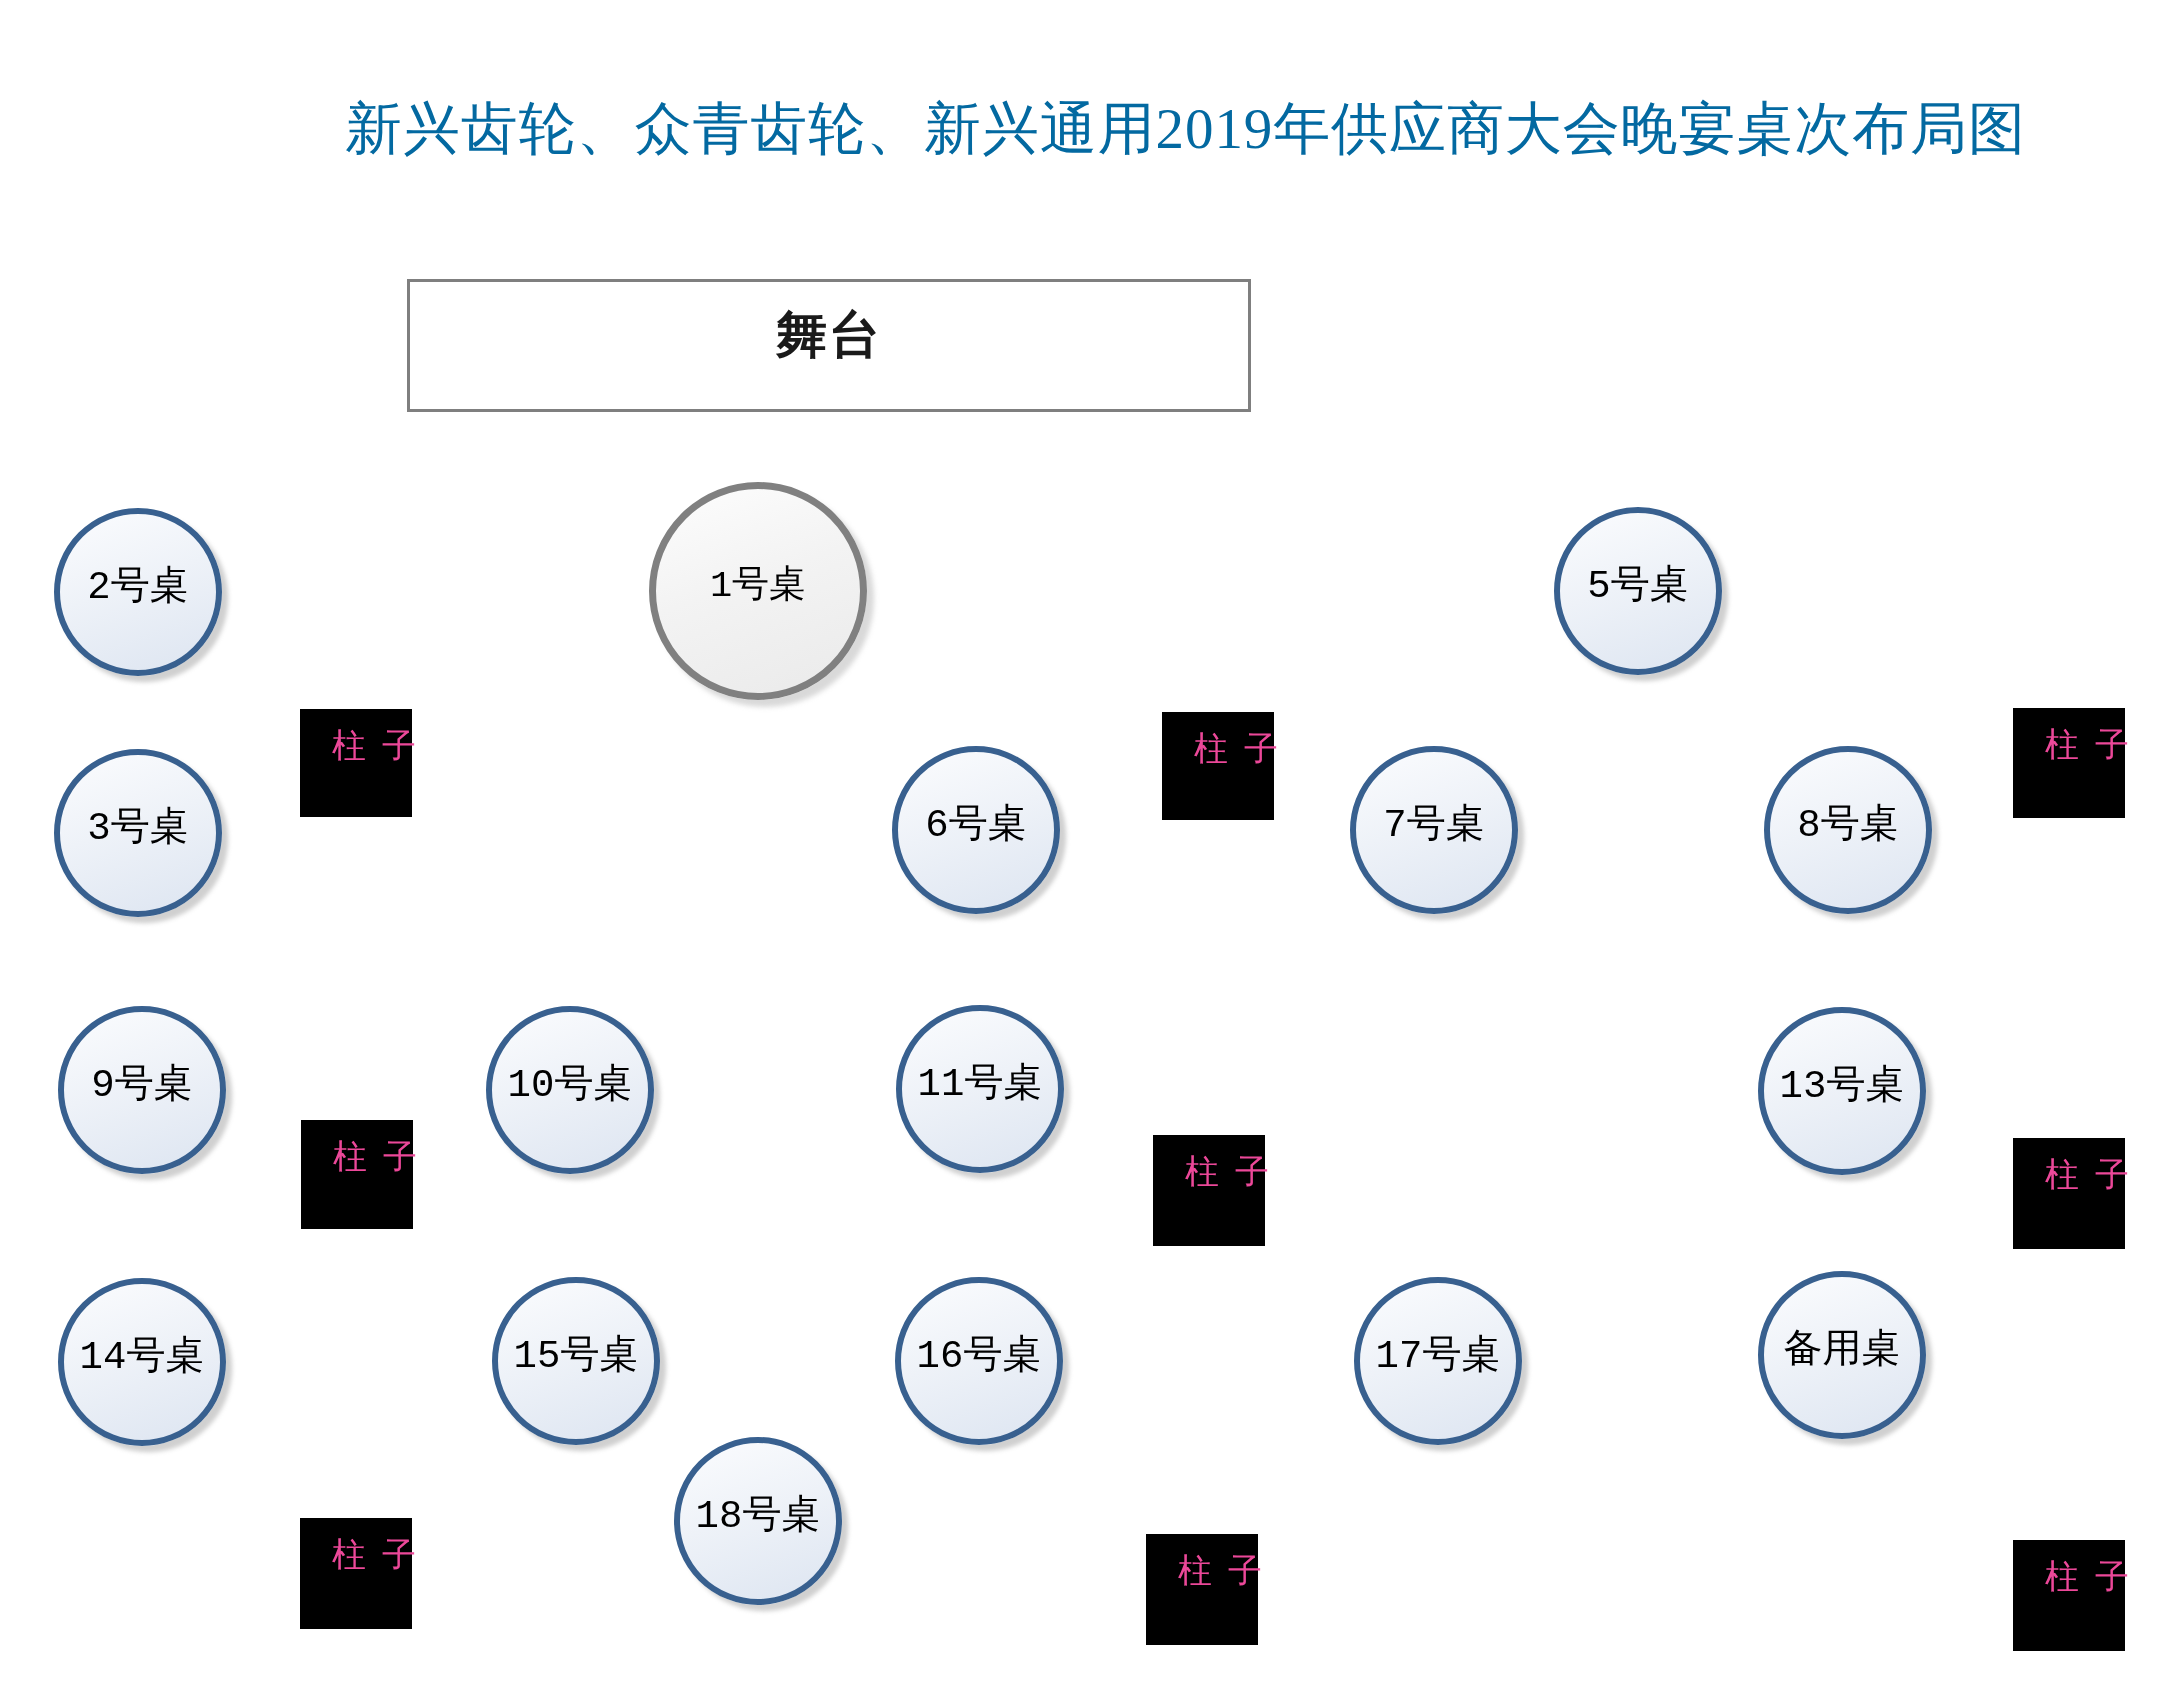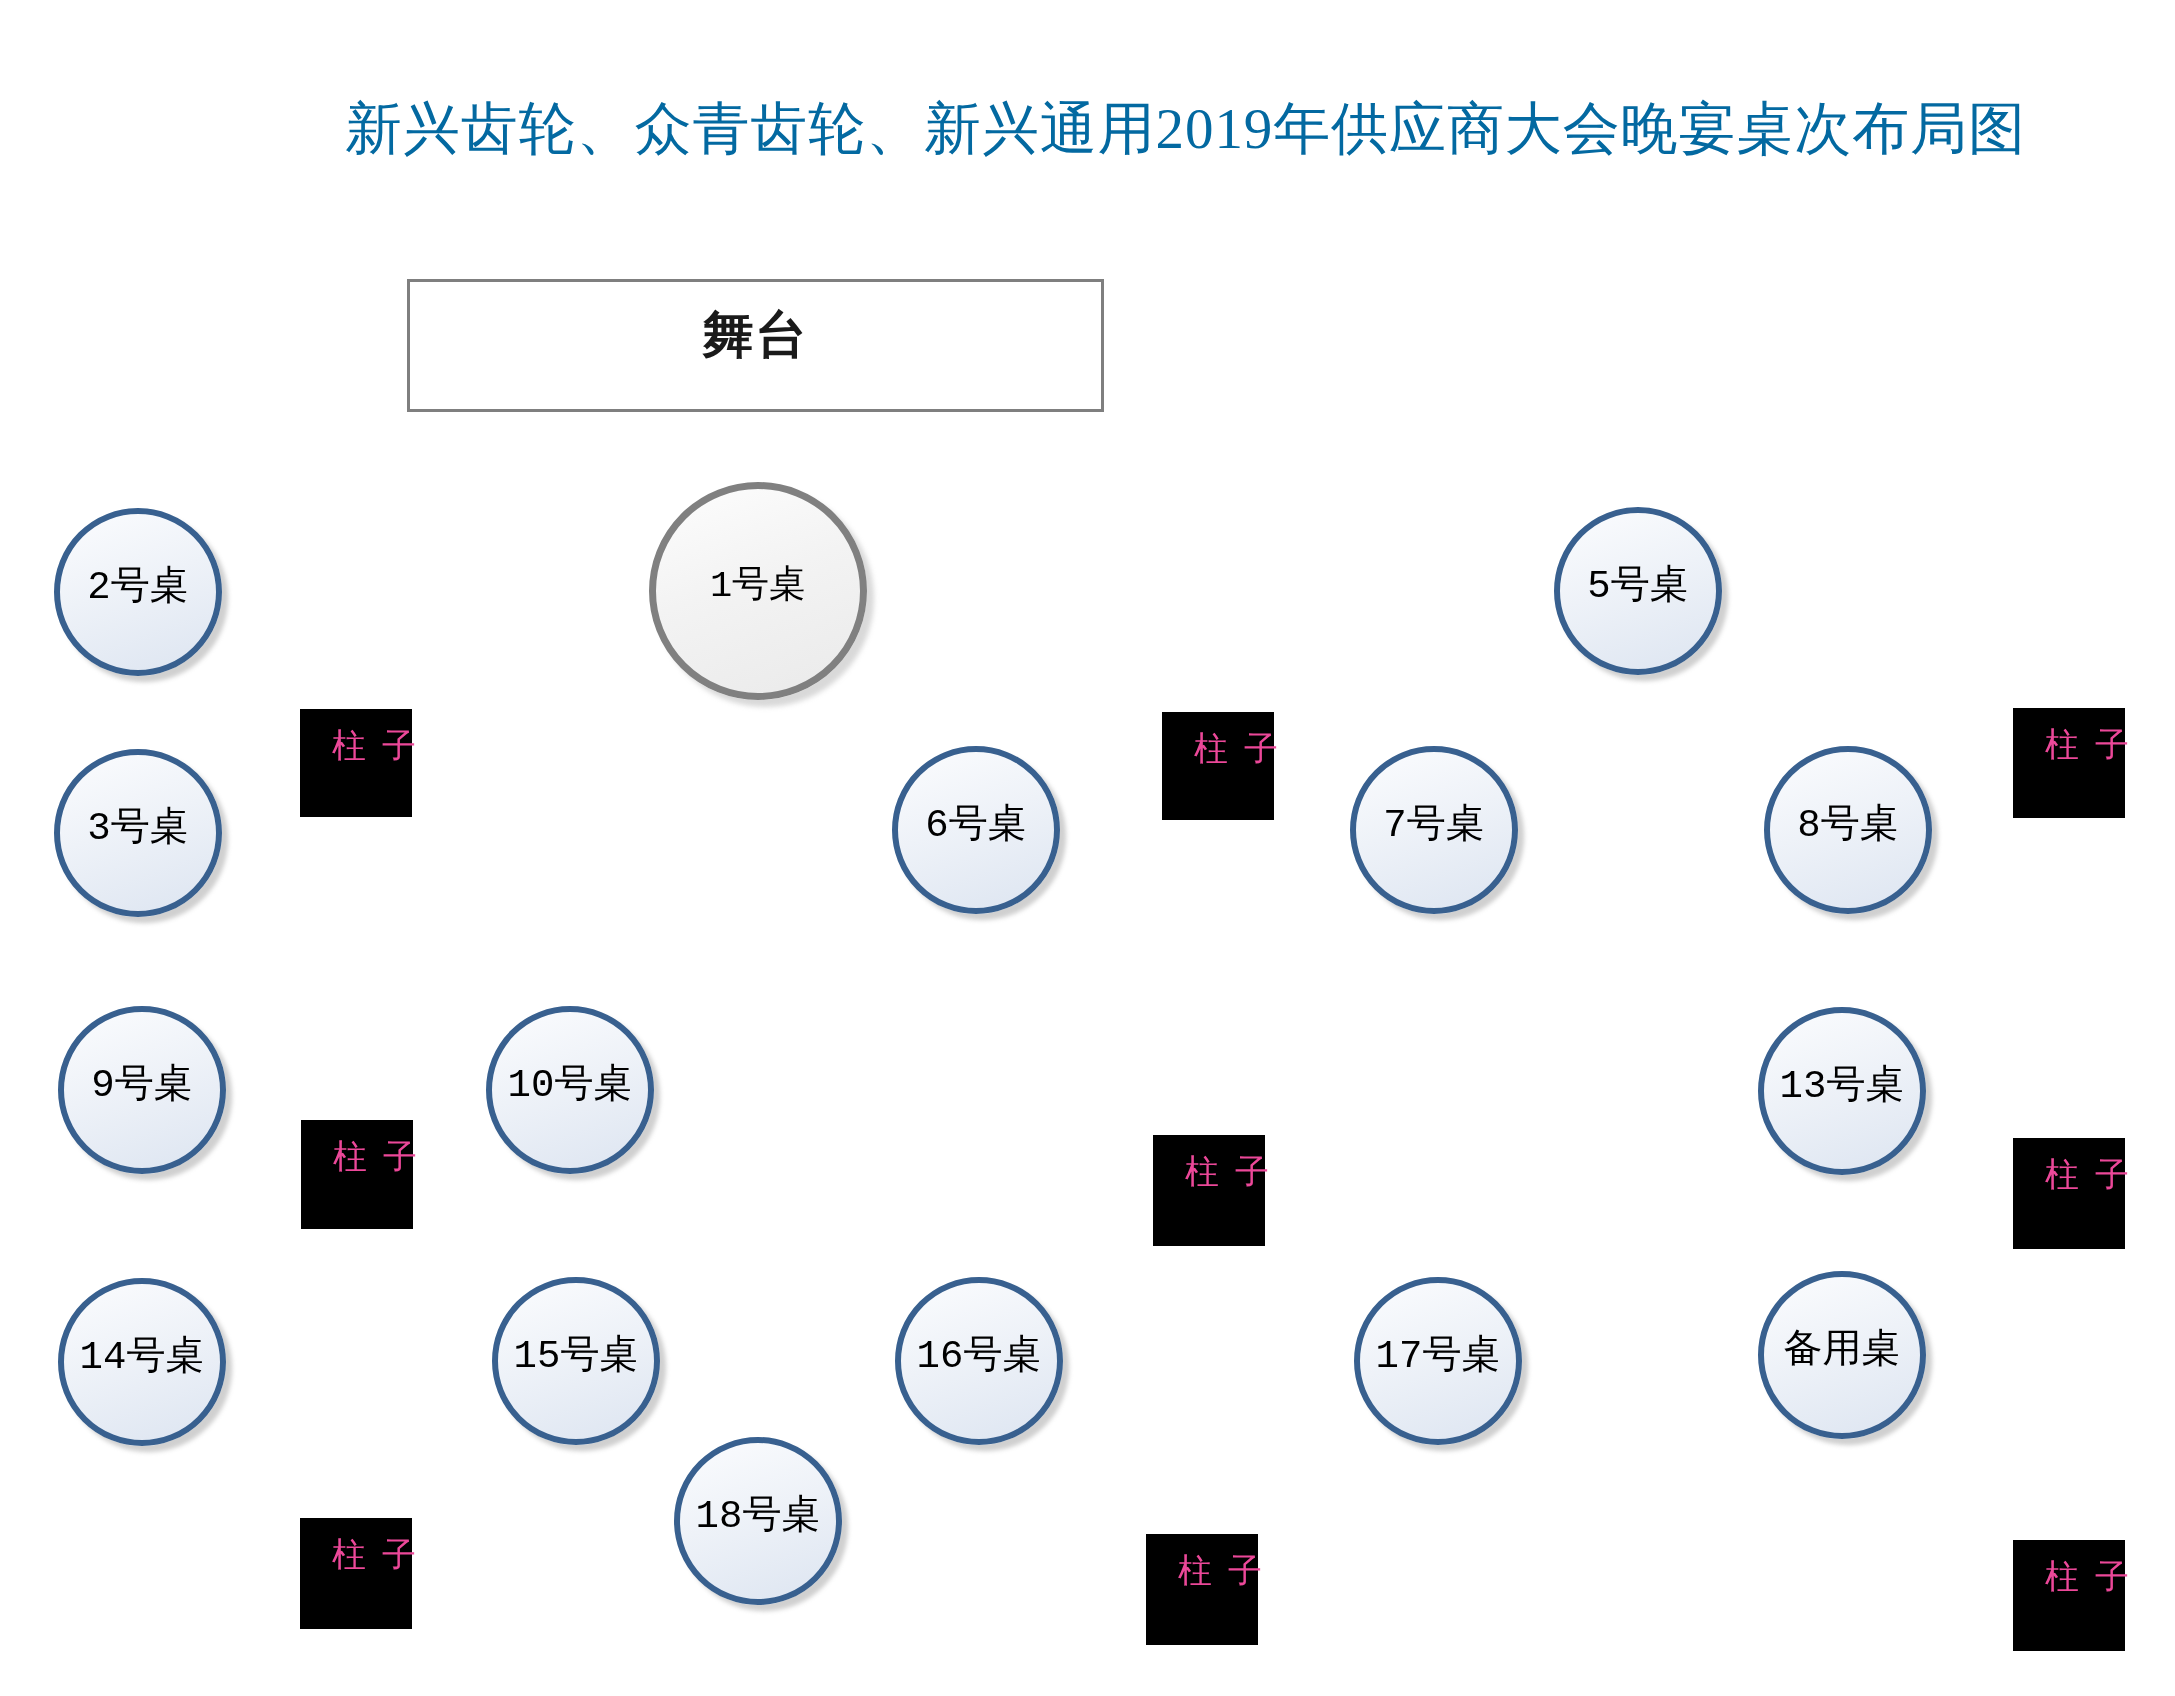--- a/index.html
+++ b/index.html
@@ -76,21 +76,21 @@
     color: #ec4899;
     white-space: nowrap;
   }
 </style>
 </head>
 <body>
 
 <div id="canvas">
   <div class="diagram-title">新兴齿轮、众青齿轮、新兴通用2019年供应商大会晚宴桌次布局图</div>
 
-  <div class="stage" id="stage-box" style="left: 407px; top: 279px; width: 697px; height: 133px;">
+  <div class="stage" id="stage-box" style="left: 407px; top: 279px; width: 844px; height: 133px;">
     <span class="stage-label">舞台</span>
   </div>
 <div class="table-circle head" style="left: 649px; top: 482px; width: 218px; height: 218px;">
       <span class="table-label">1号桌</span>
     </div>
     <div class="table-circle" style="left: 54px; top: 508px; width: 168px; height: 168px;">
       <span class="table-label">2号桌</span>
     </div>
     <div class="table-circle" style="left: 54px; top: 749px; width: 168px; height: 168px;">
       <span class="table-label">3号桌</span>
@@ -105,20 +105,23 @@
       <span class="table-label">7号桌</span>
     </div>
     <div class="table-circle" style="left: 1764px; top: 746px; width: 168px; height: 168px;">
       <span class="table-label">8号桌</span>
     </div>
     <div class="table-circle" style="left: 58px; top: 1006px; width: 168px; height: 168px;">
       <span class="table-label">9号桌</span>
     </div>
     <div class="table-circle" style="left: 486px; top: 1006px; width: 168px; height: 168px;">
       <span class="table-label">10号桌</span>
+    </div>
+    <div class="table-circle" style="left: 896px; top: 1005px; width: 168px; height: 168px;">
+      <span class="table-label">11号桌</span>
     </div>
     <div class="table-circle" style="left: 1758px; top: 1007px; width: 168px; height: 168px;">
       <span class="table-label">13号桌</span>
     </div>
     <div class="table-circle" style="left: 58px; top: 1278px; width: 168px; height: 168px;">
       <span class="table-label">14号桌</span>
     </div>
     <div class="table-circle" style="left: 492px; top: 1277px; width: 168px; height: 168px;">
       <span class="table-label">15号桌</span>
     </div>

